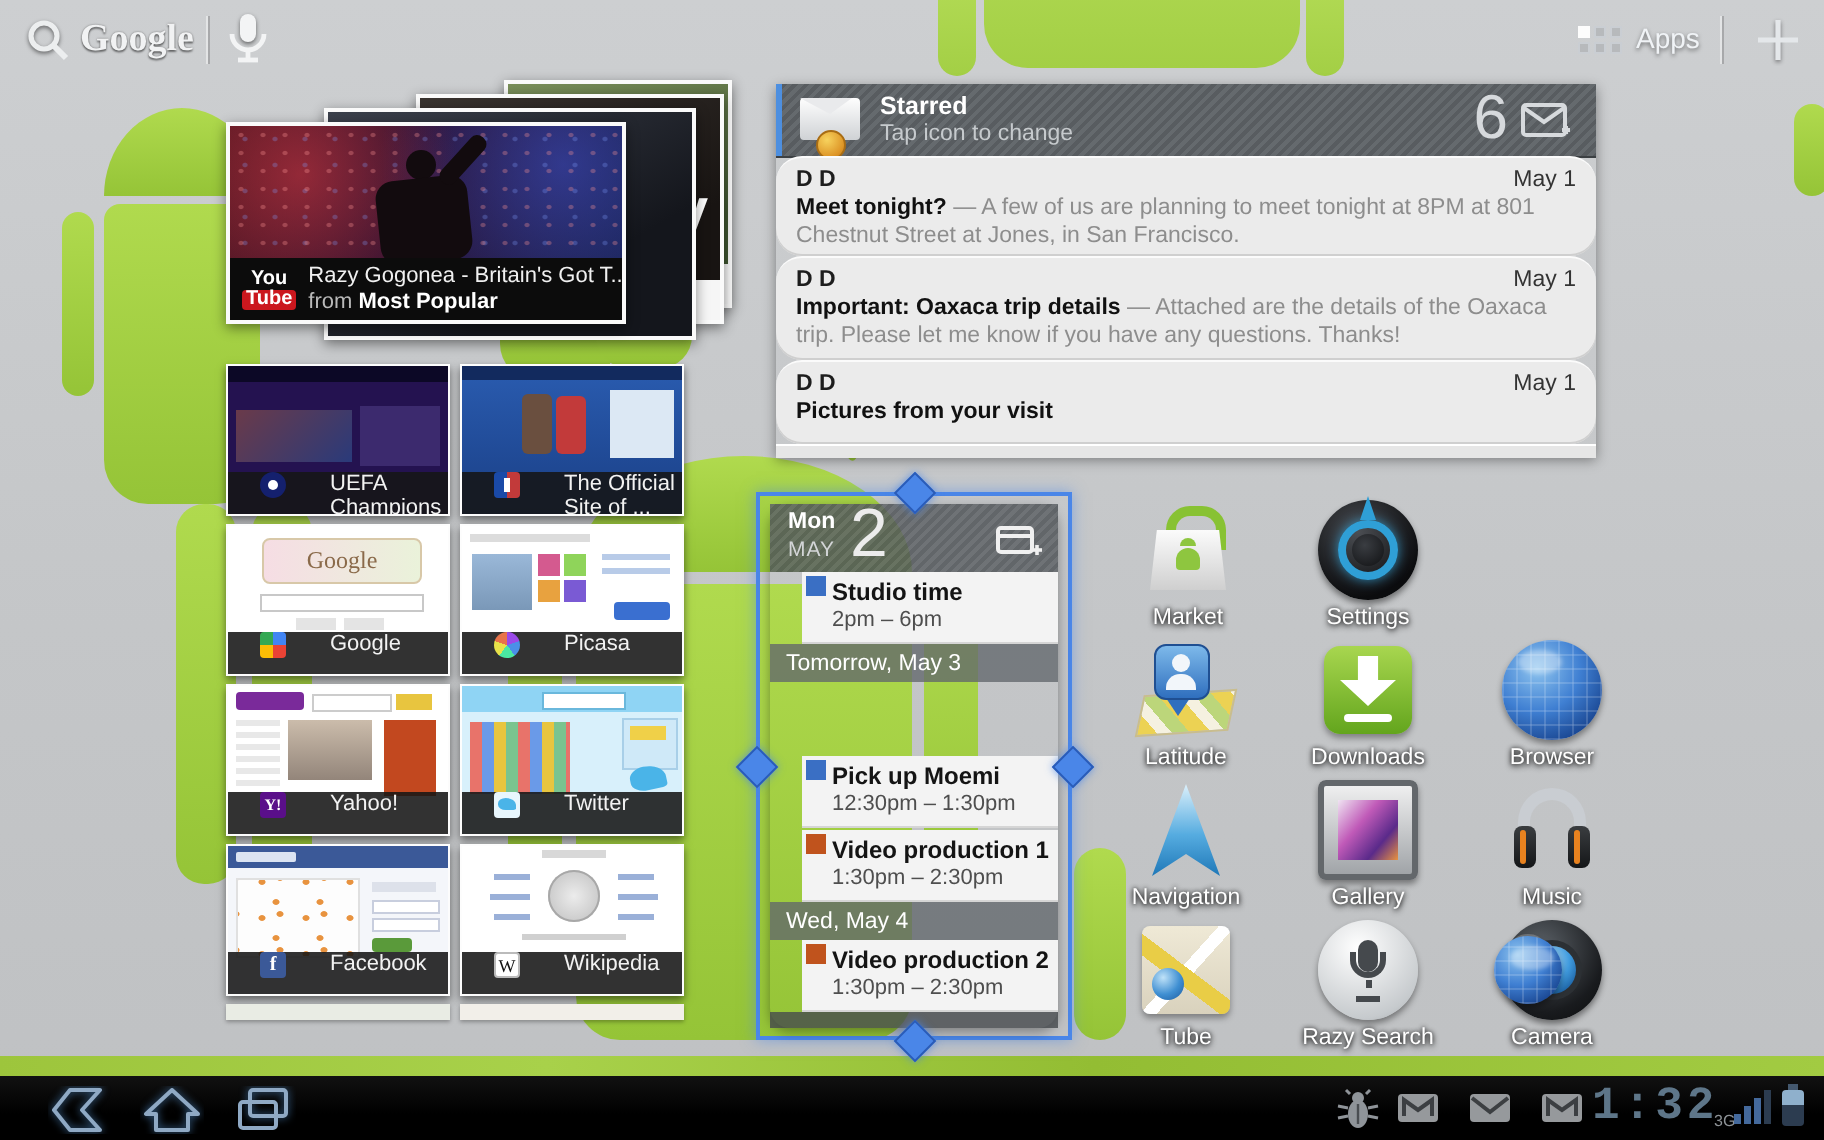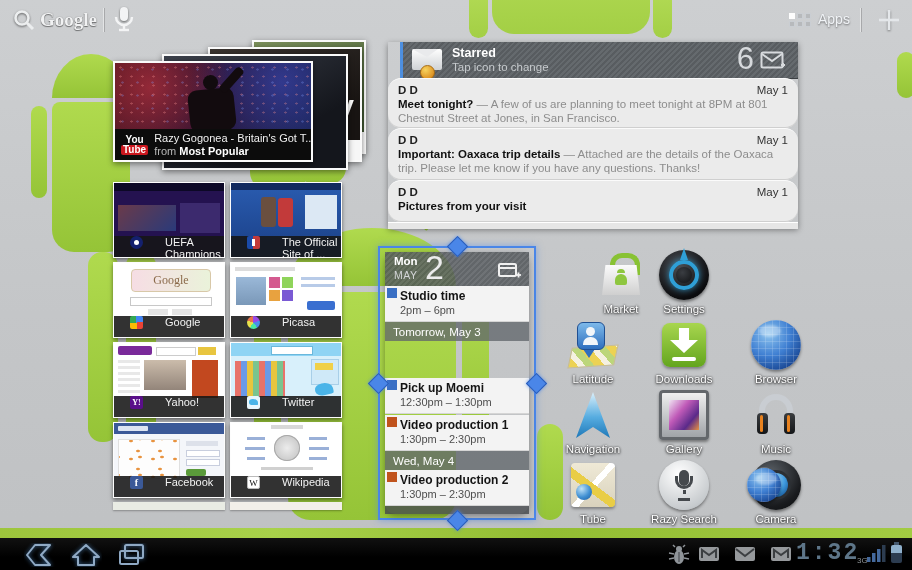--- a/index.html
+++ b/index.html
@@ -26,21 +26,21 @@
   .apps-label{position:absolute;left:818px;top:11px;font-size:14px;color:#f0f3f6;text-shadow:0 1px 2px rgba(0,0,0,.5);}
   .grid-ic{position:absolute;left:789px;top:13px;width:24px;height:16px;}
   .grid-ic span{position:absolute;width:6px;height:6px;border:1px solid #caced3;box-sizing:border-box;background:rgba(120,124,128,.25);}
   .grid-ic span.on{background:#fdfdfd;border-color:#fdfdfd;}
 
   
   .shadowed{box-shadow:0 2px 6px rgba(0,0,0,.40);}
 
   
   .gmail{position:absolute;left:388px;top:42px;width:410px;height:186px;z-index:10;}
-  .gm-head{position:absolute;left:12px;top:0;right:0;height:36px;
+  .gm-head{position:absolute;left:0;top:0;right:0;height:36px;
     background:repeating-linear-gradient(135deg,rgba(255,255,255,.05) 0 2px,rgba(0,0,0,.06) 2px 4px),#5d6266;
     border-bottom:1px solid #3c4043;}
   .gm-blue{position:absolute;left:0;top:0;width:3px;height:36px;background:#4d8fe0;}
   .gm-env{position:absolute;left:12px;top:7px;width:30px;height:21px;background:linear-gradient(#fefefe,#cfd2d5);border-radius:2px;}
   .gm-env:before{content:"";position:absolute;left:0;top:0;border:11px solid transparent;border-top:8px solid #e9eaec;
     border-left:15px solid transparent;width:0;}
   .gm-seal{position:absolute;left:8px;top:16px;width:13px;height:13px;border-radius:50%;
     background:radial-gradient(circle at 35% 30%,#f7d35e,#dd9426 70%,#b97818);border:1px solid #a96d14;}
   .gm-title{position:absolute;left:52px;top:4px;font-size:12.5px;font-weight:bold;color:#fff;}
   .gm-sub{position:absolute;left:52px;top:19px;font-size:11.5px;color:#c6cacd;}
@@ -86,21 +86,21 @@
   .cal-frame{position:absolute;left:378px;top:246px;width:158px;height:274px;z-index:12;
     border:2px solid #4a86e8;box-shadow:0 0 7px rgba(74,134,232,.55);box-sizing:border-box;}
   .handle{position:absolute;width:13px;height:13px;background:#4a86e8;border:1px solid #2a5cb8;
     transform:rotate(45deg);box-shadow:0 0 4px rgba(74,134,232,.8);z-index:13;}
   .cal{position:absolute;left:385px;top:252px;width:144px;height:262px;z-index:12;box-shadow:0 2px 6px rgba(0,0,0,.35);border-radius:10px;}
   .cal-head{position:absolute;left:0;right:0;top:0;height:34px;
     background:repeating-linear-gradient(135deg,rgba(255,255,255,.05) 0 2px,rgba(0,0,0,.05) 2px 4px),rgba(86,90,95,.85);}
   .cal-dayname{position:absolute;left:9px;top:3px;font-size:11.5px;font-weight:bold;color:#fff;}
   .cal-month{position:absolute;left:9px;top:17px;font-size:10.5px;color:#d3d5d7;letter-spacing:.5px;}
   .cal-num{position:absolute;left:40px;top:-4px;font-size:34px;font-weight:300;color:#ececec;}
-  .cal-row{position:absolute;left:0;right:0;background:#f3f3f3;box-shadow:inset 0 -1px 0 #d5d5d5;padding-left:38px;}
+  .cal-row{position:absolute;left:16px;right:0;background:#f3f3f3;box-shadow:inset 0 -1px 0 #d5d5d5;padding-left:38px;}
   .cal-sq{position:absolute;left:2px;top:2px;width:10px;height:10px;}
   .cal-title{position:absolute;left:15px;top:3px;font-size:12px;font-weight:bold;color:#141414;}
   .cal-time{position:absolute;left:15px;top:18px;font-size:11px;color:#4e4e4e;}
   .cal-band{position:absolute;left:0;right:0;background:rgba(98,102,107,.78);color:#fff;font-size:11.5px;
     display:flex;align-items:center;padding-left:8px;box-sizing:border-box;}
   .cal-sliver{position:absolute;left:0;right:0;background:rgba(70,74,78,.8);}
 
   
   .app-cell{position:absolute;width:84px;text-align:center;z-index:6;}
   .app-label{margin-top:3px;font-size:11.5px;color:#fff;text-shadow:0 1px 3px rgba(0,0,0,.9),0 0 2px rgba(0,0,0,.7);}
@@ -463,21 +463,21 @@
         <span>Wed, May 4</span>
       </div>
     <div class="cal-row" style="top:218px;height:36px;">
       <span class="cal-sq" style="background: rgb(192, 83, 29);"></span>
       <span class="cal-title">Video production 2</span>
       <span class="cal-time">1:30pm – 2:30pm</span>
     </div>
     <div class="cal-sliver" style="top:254px;height:8px;"></div>
   </div>
 
-  <div class="app-cell" style="left:579px;top:250px;text-align:center;">
+  <div class="app-cell" style="left:552px;top:250px;text-align:center;">
     <div class="ic ic-market">
         <span class="shp"></span>
       </div>
     <div class="app-label">Market</div>
   </div>
   <div class="app-cell" style="left:642px;top:250px;">
     <div class="ic ic-settings">
         <span class="shp"></span>
       </div>
     <div class="app-label">Settings</div>

